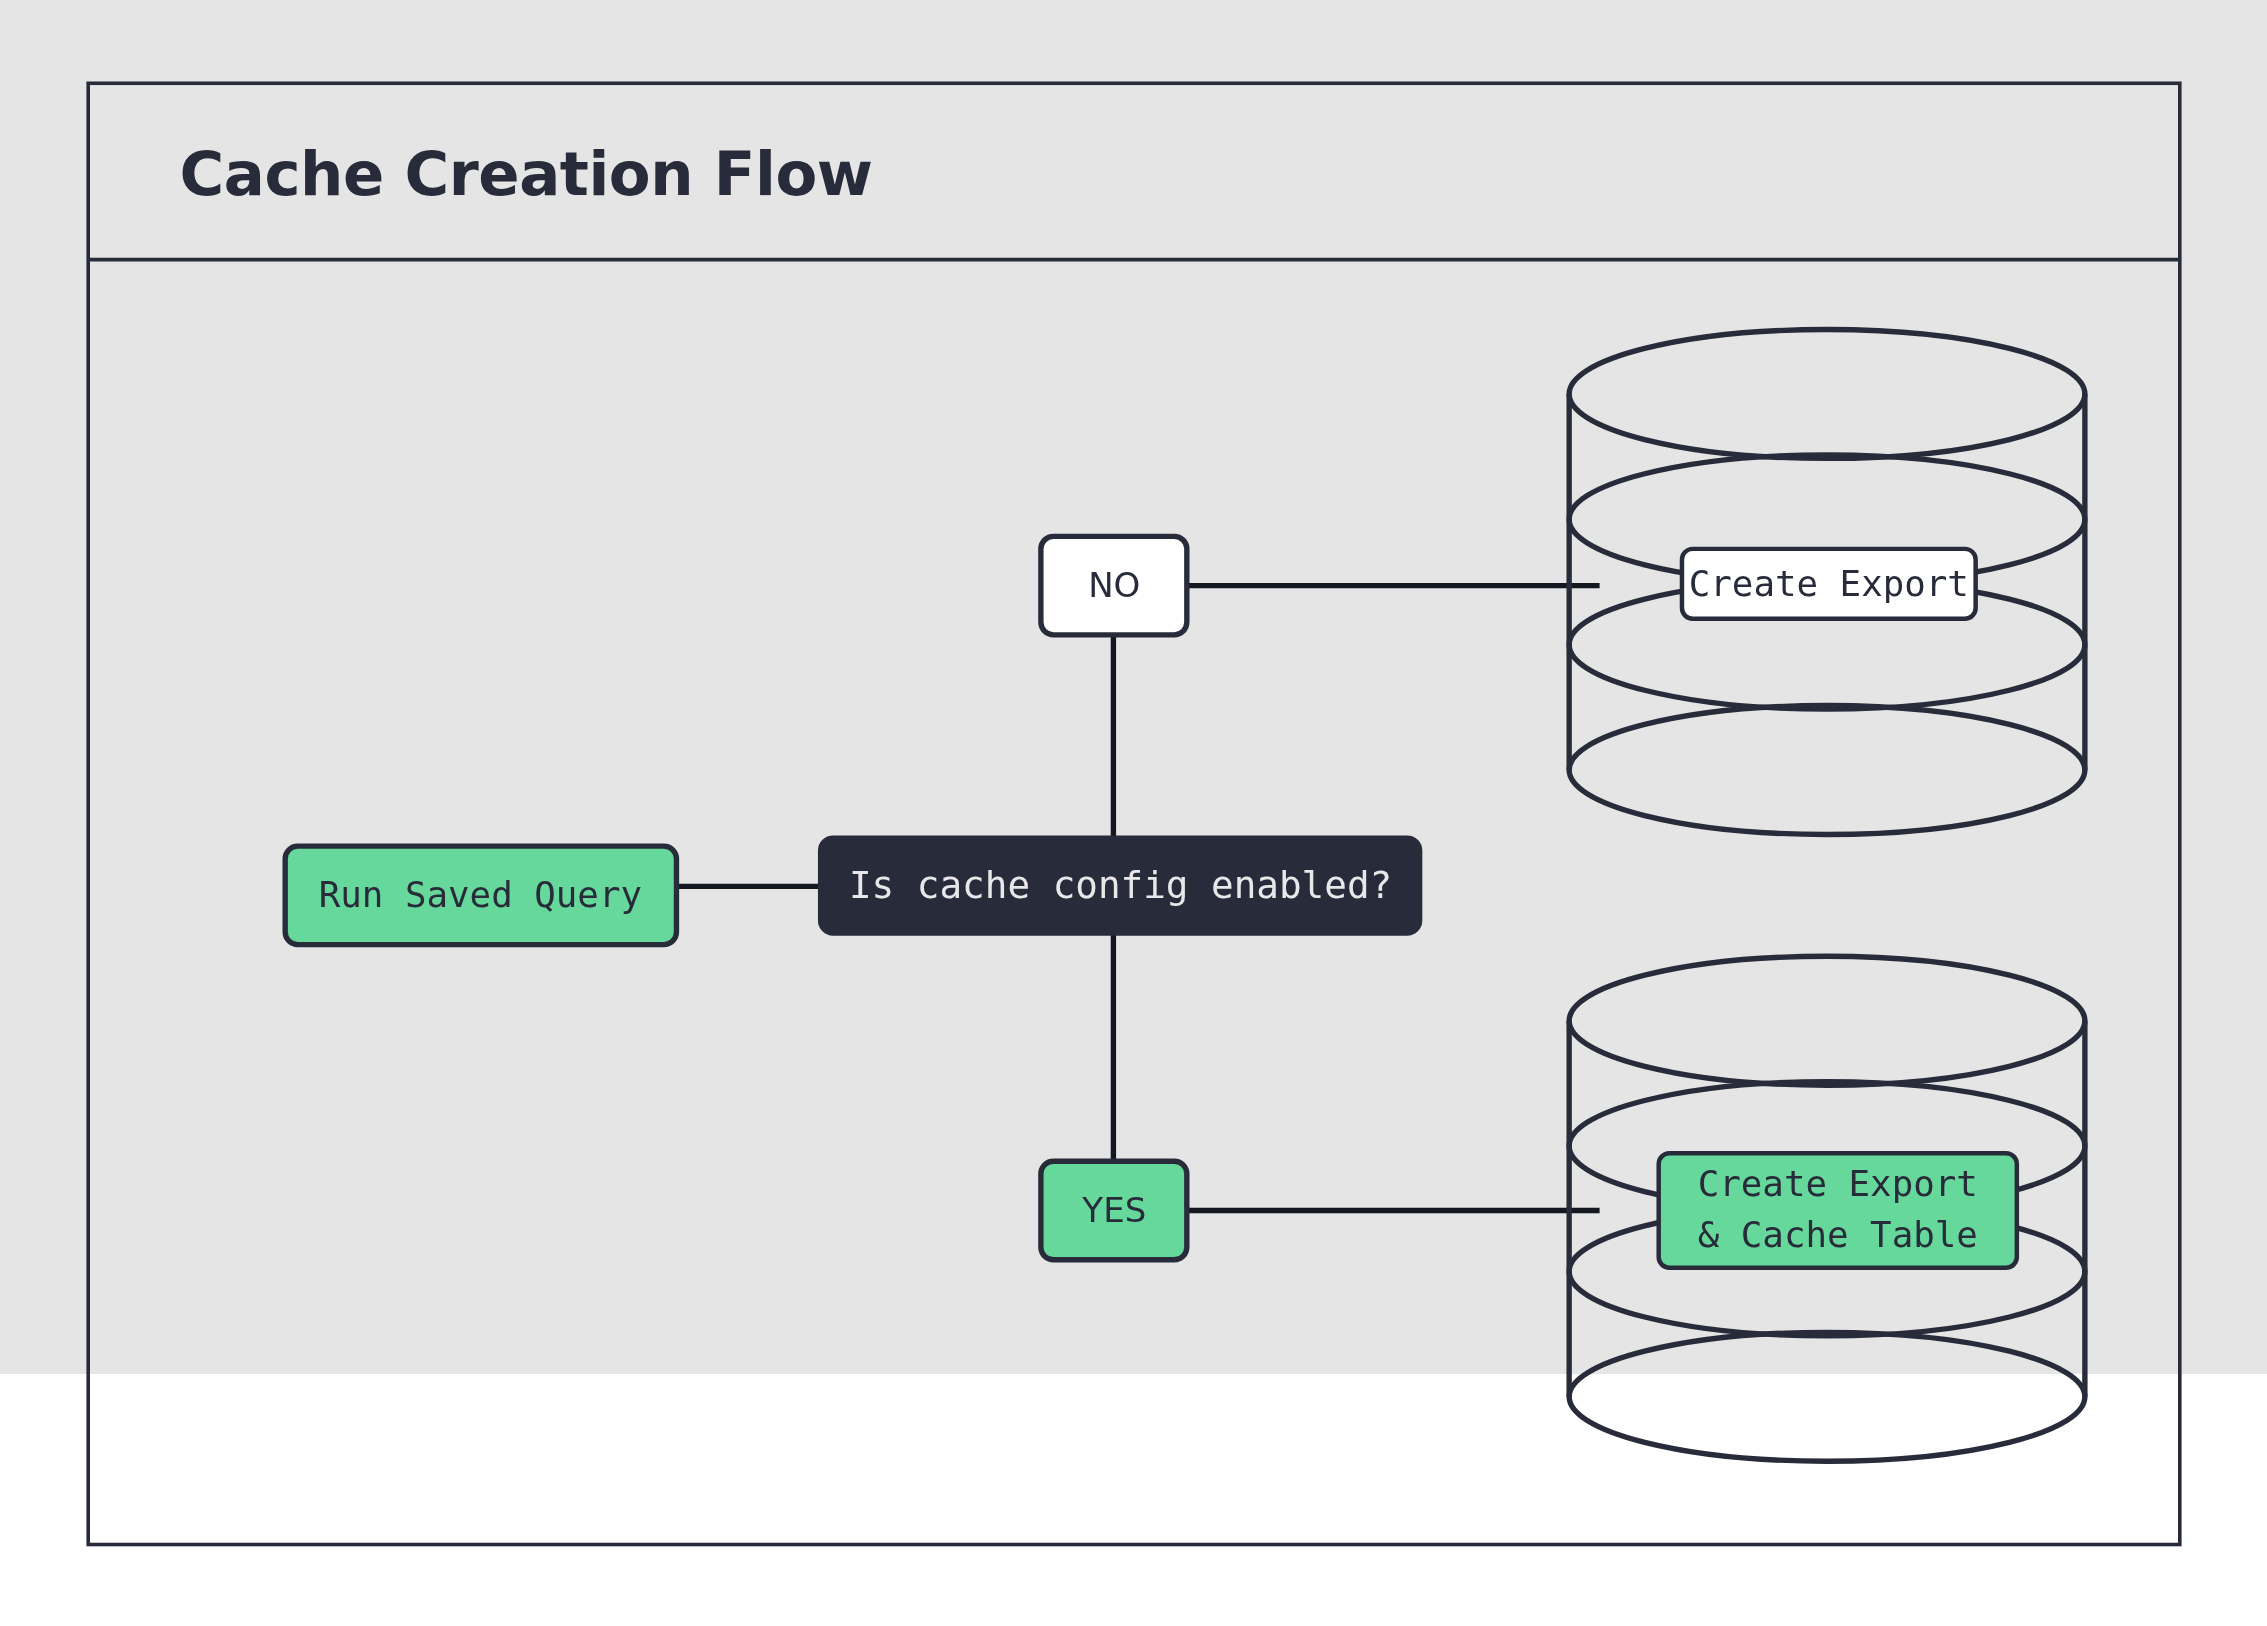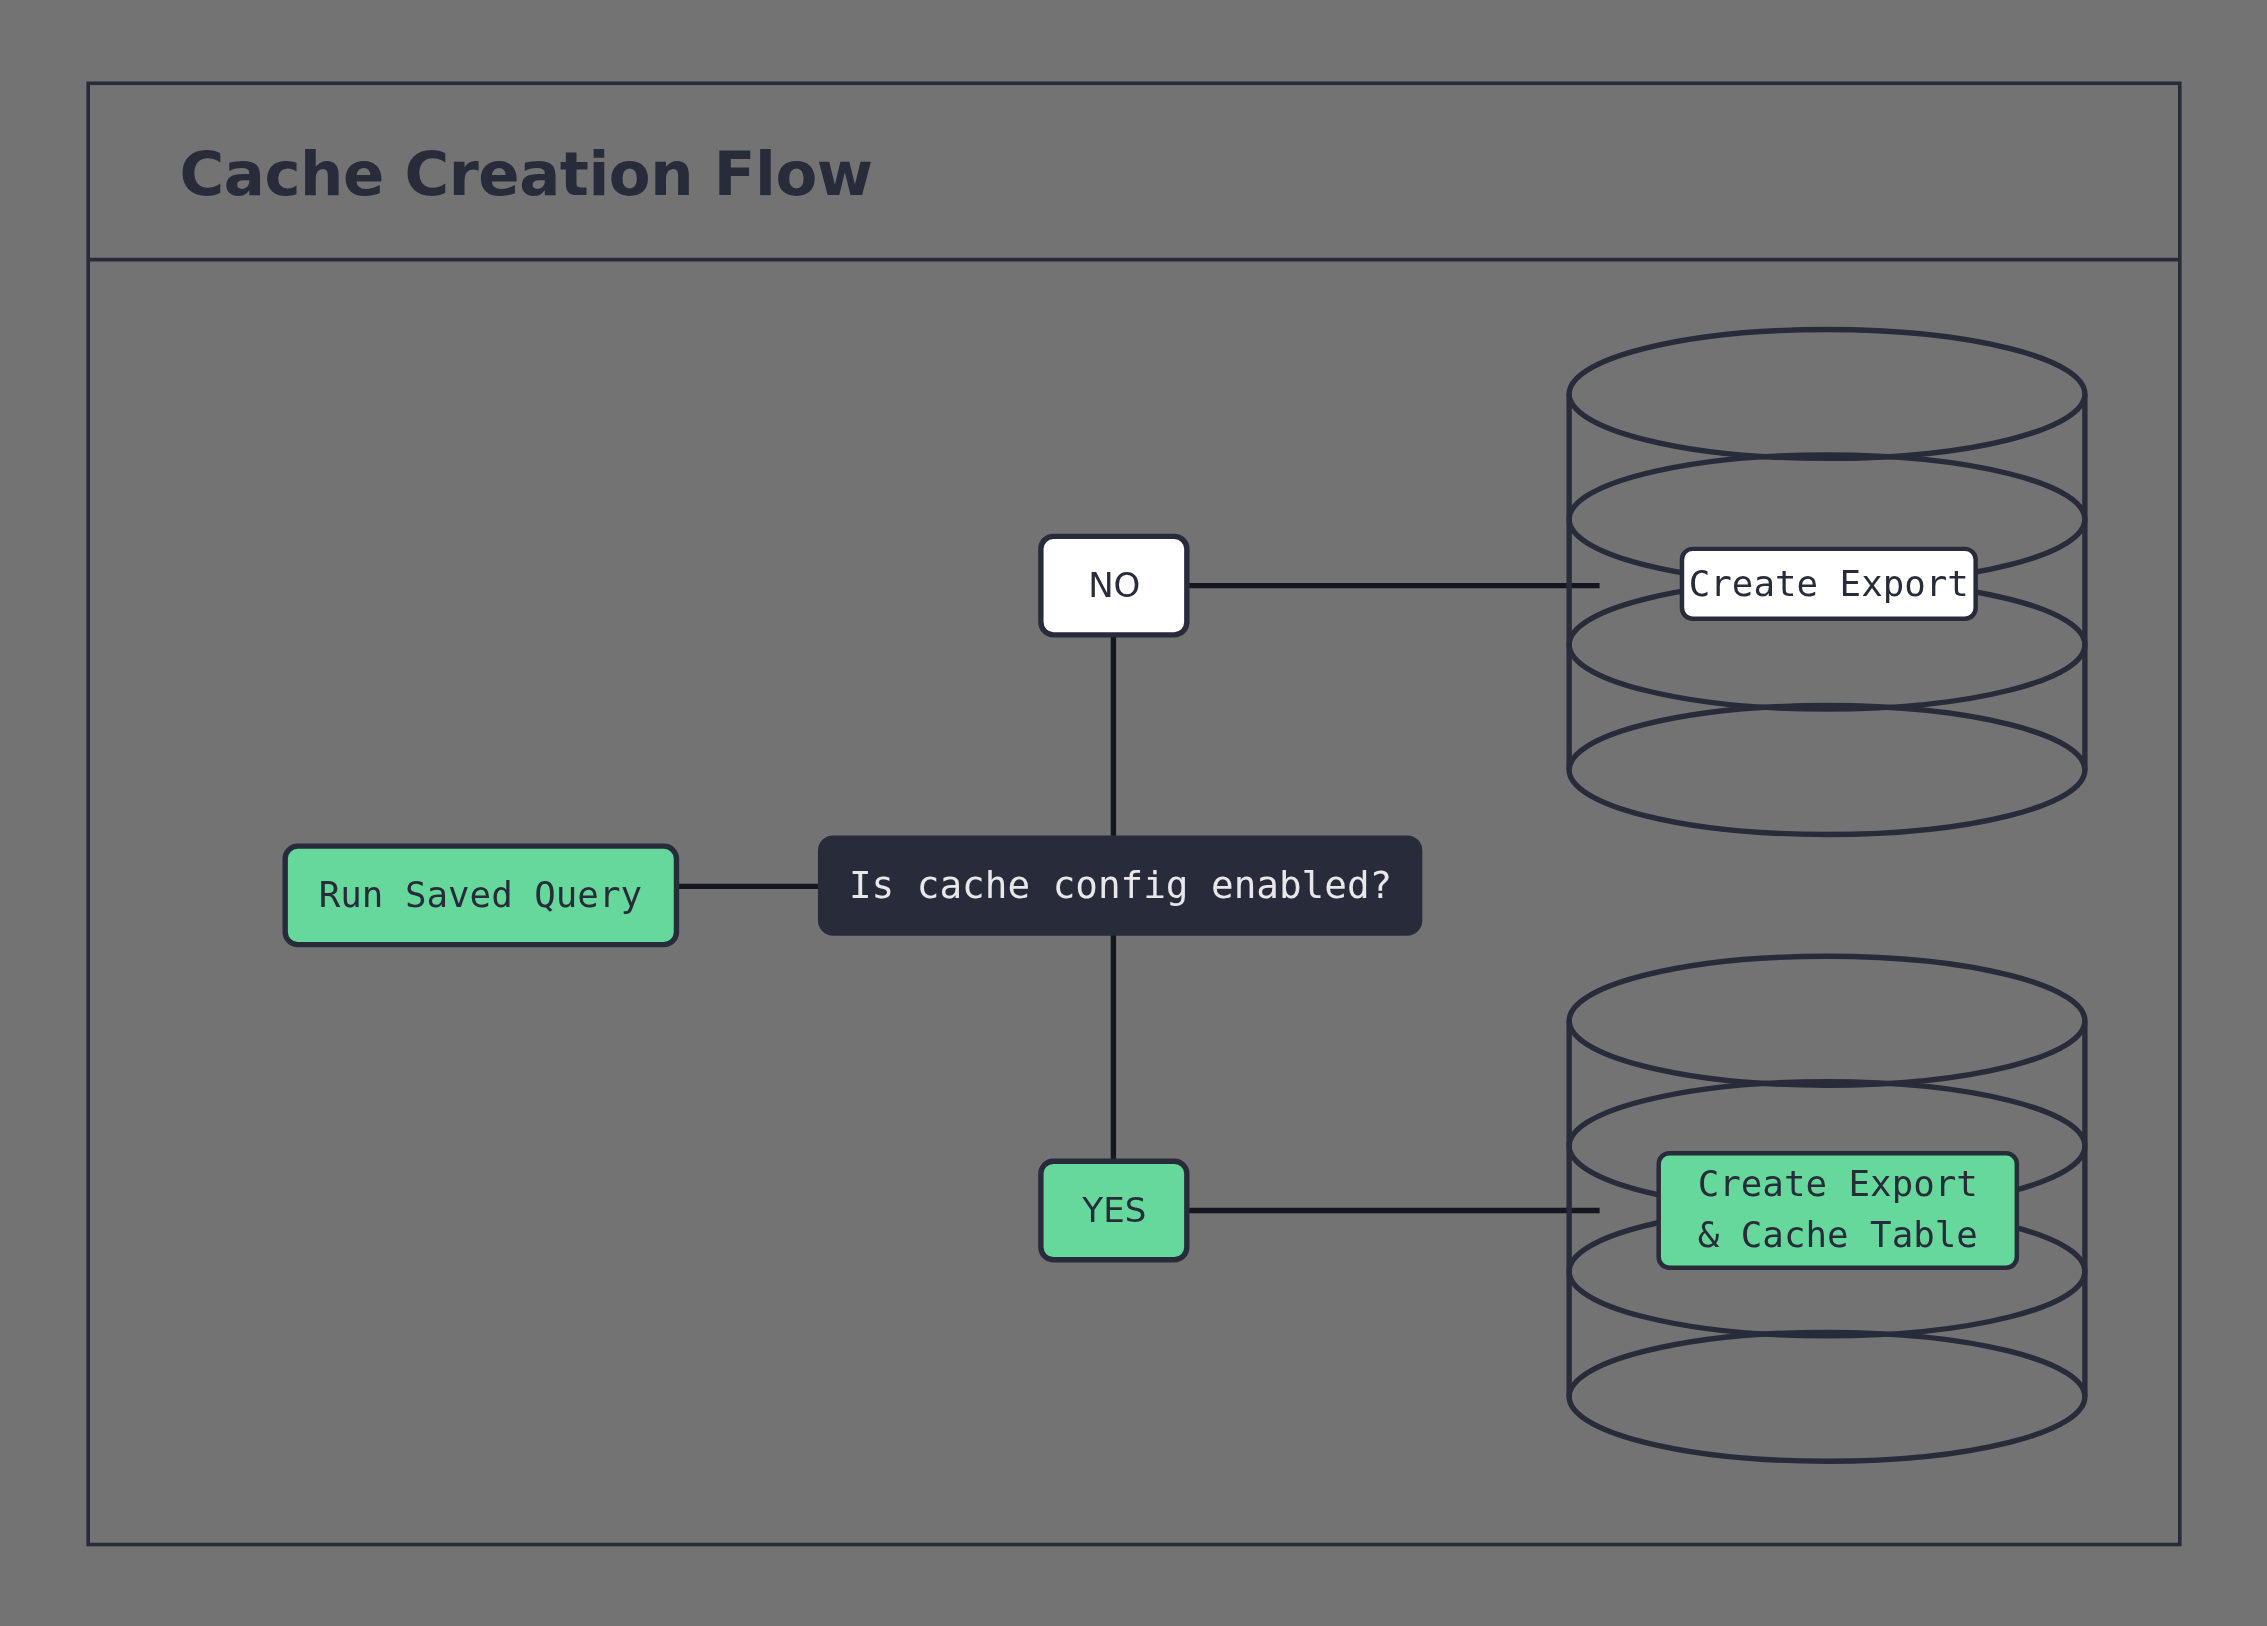--- a/index.html
+++ b/index.html
@@ -9,22 +9,22 @@
   }
   body {
     width: 2268px;
     height: 1626px;
     font-family: "Liberation Sans", sans-serif;
     overflow: hidden;
   }
   #stage {
     position: relative;
     width: 2268px;
-    height: 1626px;
-    background: #737373;
+    height: 1374px;
+    background: #e5e5e5;
   }
   #diagram-svg {
     position: absolute;
     left: 0;
     top: 0;
     width: 2268px;
     height: 1626px;
   }
   .frame-rect {
     fill: none;

